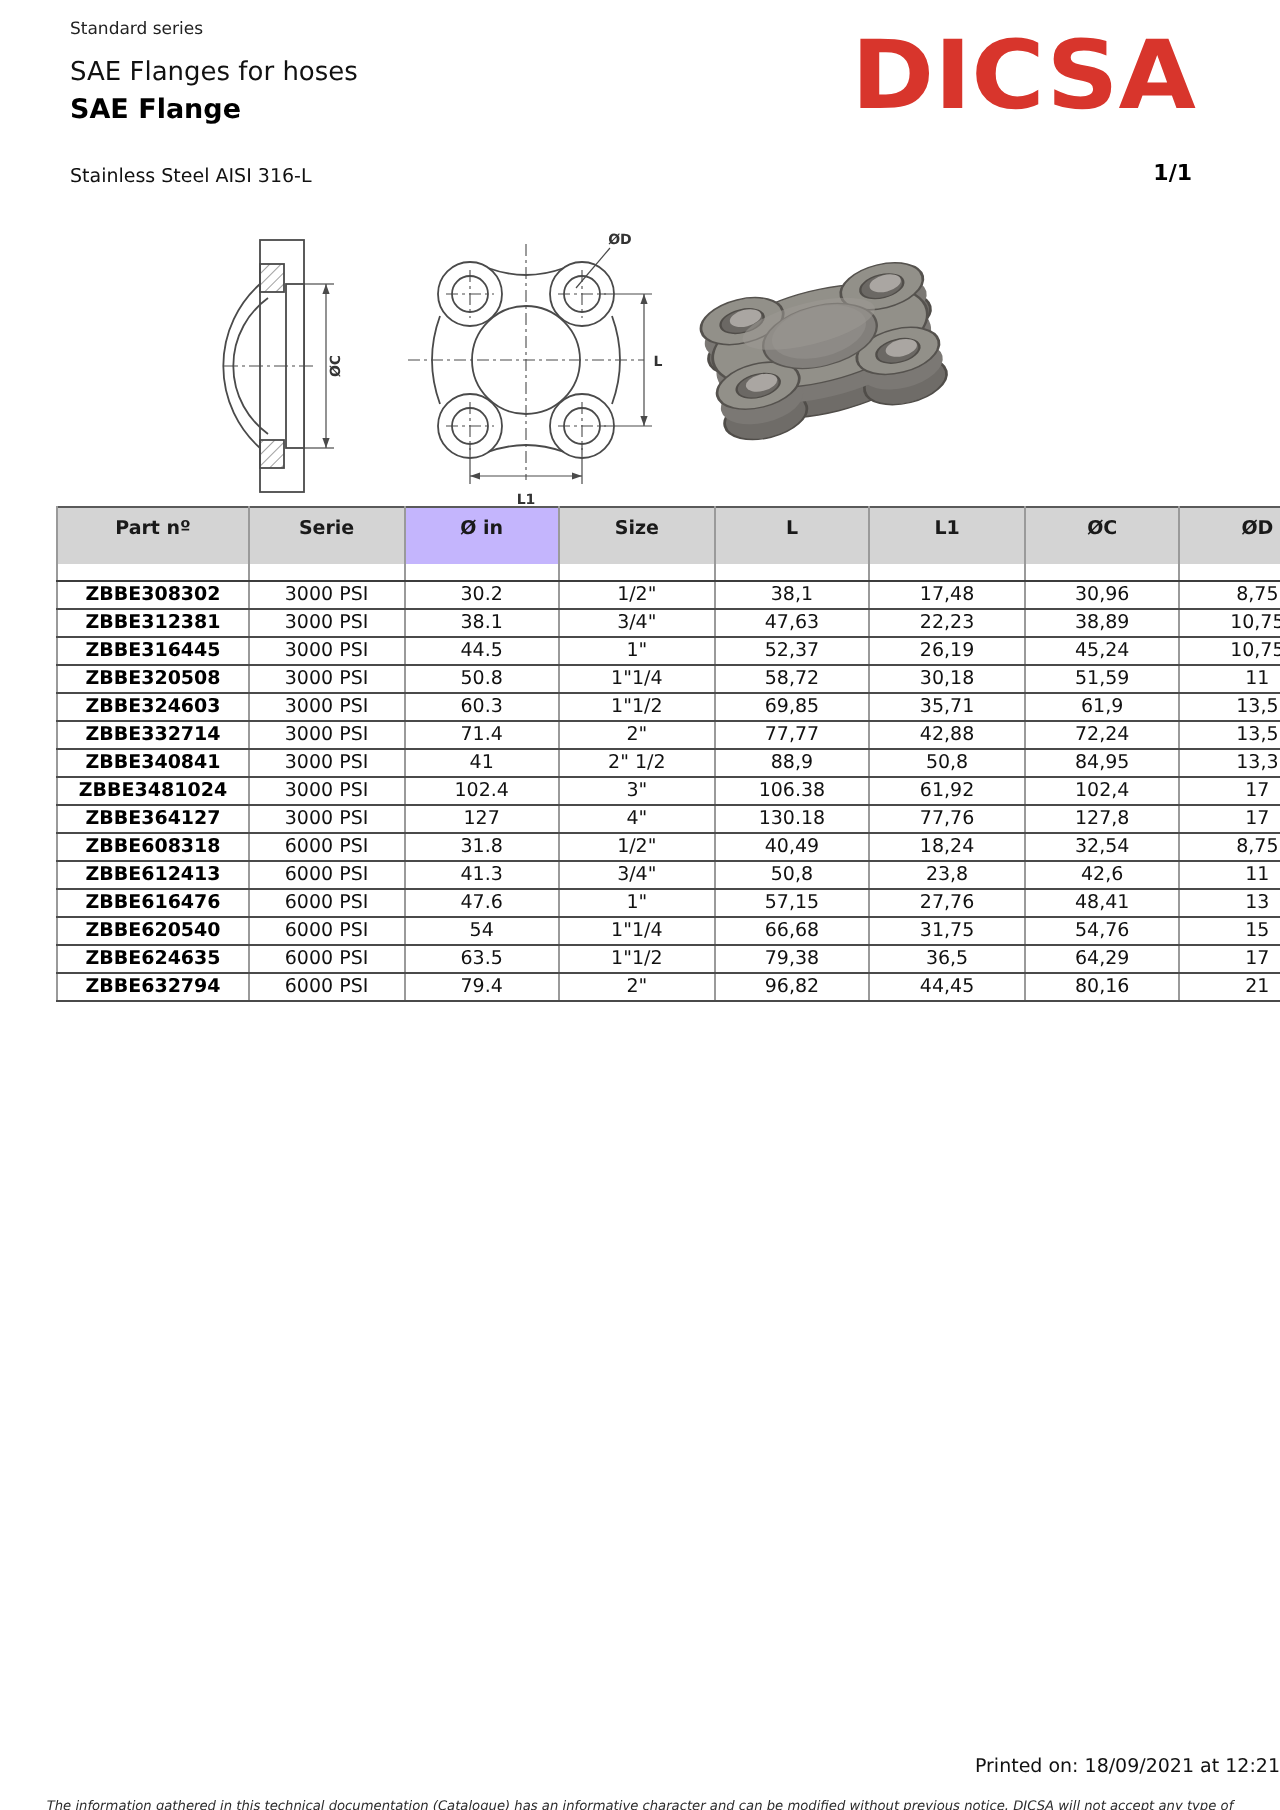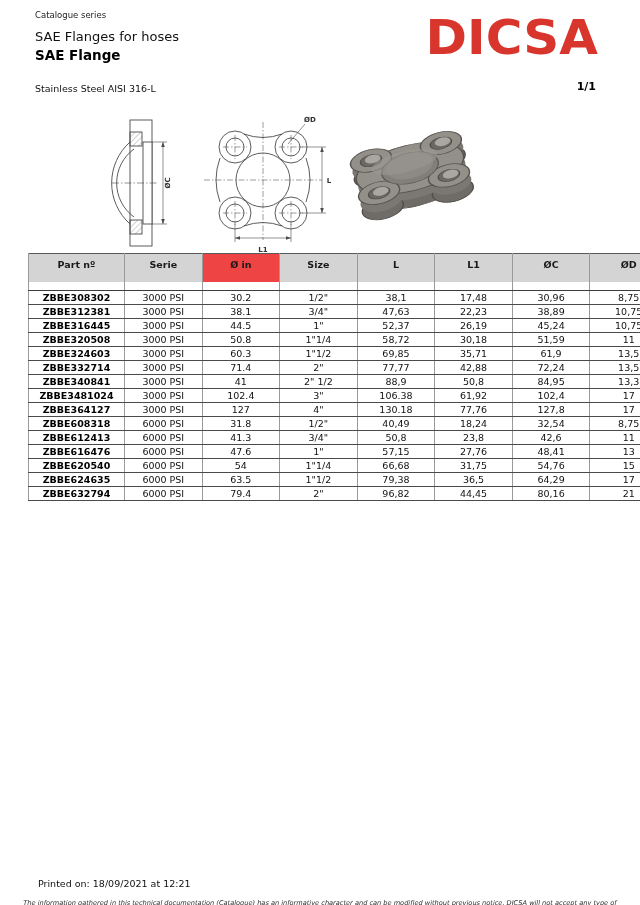--- a/index.html
+++ b/index.html
@@ -41,30 +41,30 @@
     border-left:1px solid #9a9a9a; border-right:1px solid #9a9a9a;
     border-bottom:1px solid #4a4a4a;
   }
   .spec-table td.part { font-weight:bold; color:#000; }
   
   .disclaimer {
     position:absolute; left:15px; top:857px; width:610px; text-align:center;
     font-style:italic; font-size:6.6px; line-height:1.4; color:#2b2b2b;margin-top:42px;
   }
   .printed {
-    position:absolute; left:0; top:878px; width:640px; text-align:left;
-    font-size:9.5px; color:#111;padding-left:38px;
+    position:absolute; left:0; top:878px; width:640px; text-align:right;
+    font-size:9.5px; color:#111;
   }
 </style>
 </head>
 <body>
 
 <div class="page">
 
-  <div class="hdr-series">Catalogue series</div>
+  <div class="hdr-series">Standard series</div>
   <div class="hdr-product">SAE Flanges for hoses</div>
   <div class="hdr-title">SAE Flange</div>
   <div class="hdr-material">Stainless Steel AISI 316-L</div>
   <div class="hdr-page">1/1</div>
   <div class="logo" id="logo" style="color: rgb(216, 53, 44);">DICSA</div>
 
   <svg class="drawing" style="left:110px; top:117px;" width="72" height="132" viewBox="0 0 72 132">
     <defs>
       <pattern id="hatch" width="4" height="4" patternUnits="userSpaceOnUse" patternTransform="rotate(45)">
         <line x1="0" y1="0" x2="0" y2="4" stroke="#777" stroke-width="0.7"></line>
@@ -191,21 +191,21 @@
         <col>
         <col>
         <col>
         <col>
         <col>
     </colgroup>
     <thead>
         <tr>
           <th style="background: rgb(212, 212, 212);">Part nº</th>
           <th style="background: rgb(212, 212, 212);">Serie</th>
-          <th style="background: #ef4444;">Ø in</th>
+          <th style="background: #c4b5fd;">Ø in</th>
           <th style="background: rgb(212, 212, 212);">Size</th>
           <th style="background: rgb(212, 212, 212);">L</th>
           <th style="background: rgb(212, 212, 212);">L1</th>
           <th style="background: rgb(212, 212, 212);">ØC</th>
           <th style="background: rgb(212, 212, 212);">ØD</th>
         </tr>
       </thead>
     <tbody>
         <tr class="spacer">
           <td></td>

